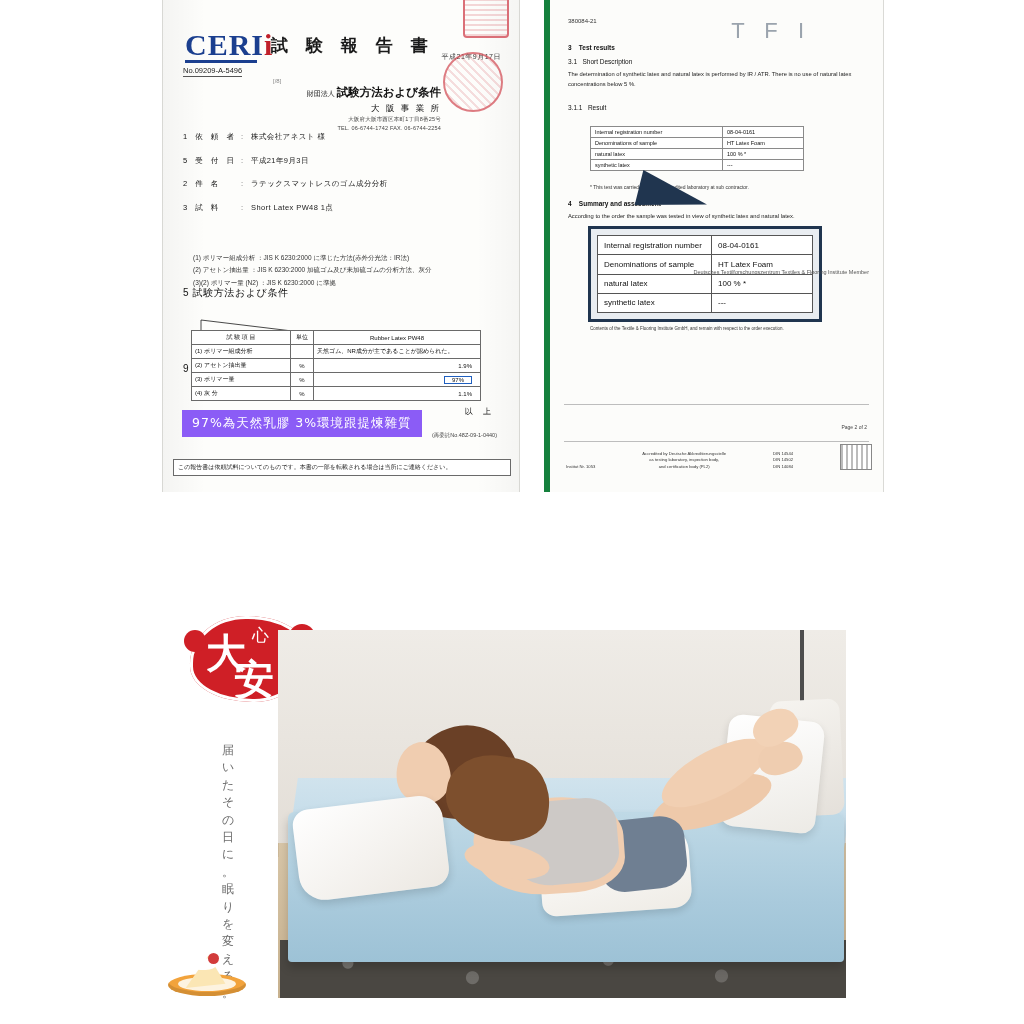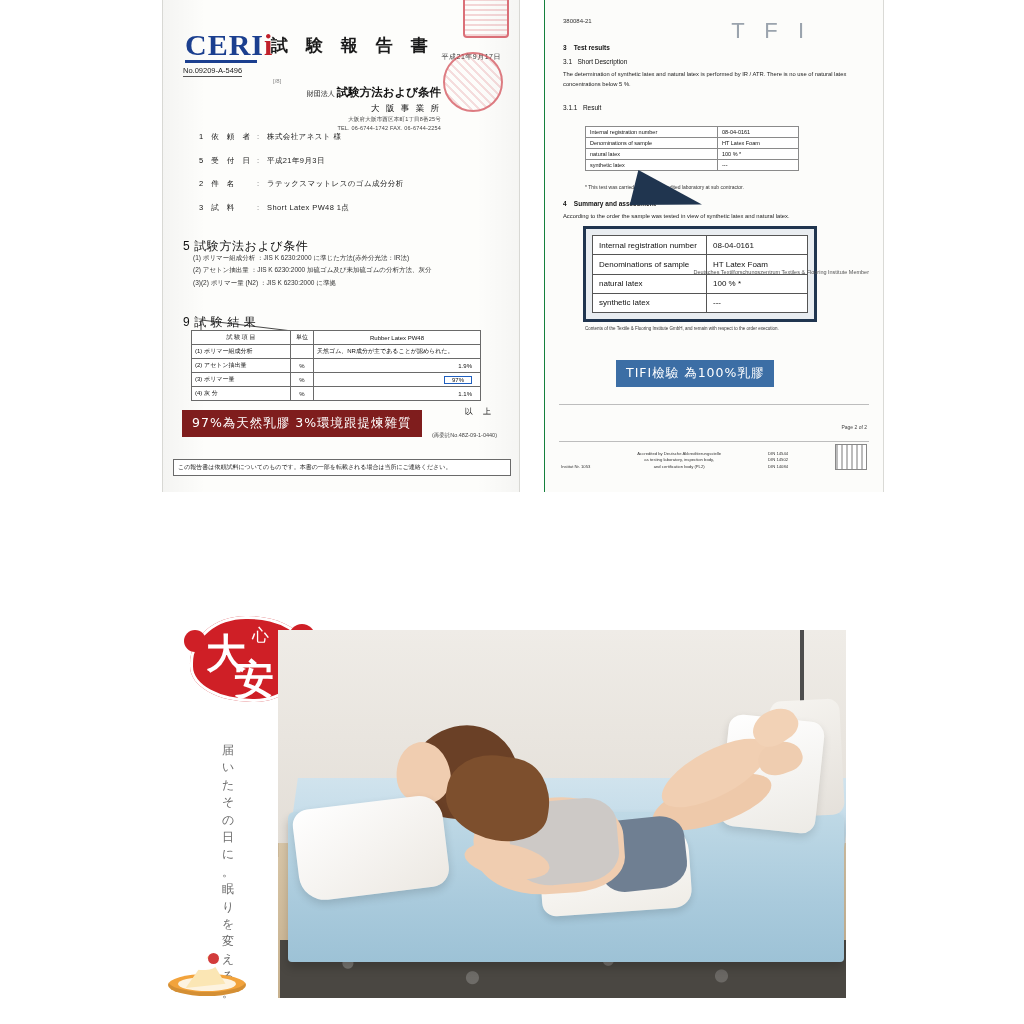--- a/index.html
+++ b/index.html
@@ -127,31 +127,32 @@
   }
 
   .field-rows {
     position: absolute;
     left: 20px; top: 132px;
     width: 320px;
     font-size: 7.5px;
     color: #161616;
     line-height: 1.4;
   }
-  .f-row { display: flex; margin-bottom: 13px; margin-left: 16px; }
+  .f-row { display: flex; margin-bottom: 13px; }
   .f-label { width: 58px; letter-spacing: 3px; color: #111; flex: none;}
   .f-colon { width: 10px; color:#666; flex:none;}
   .f-val { color: #222; letter-spacing: .4px; }
 
   .sec-title {
     position: absolute;
     left: 20px;
-    font-size: 12px;
+    font-size: 10px;
     color: #111;
     letter-spacing: .6px;
+    margin-top: 48px;
   }
   .sec-lines {
     position: absolute;
     left: 30px;
     font-size: 6.5px;
     color: #333;
     line-height: 1.9;
   }
 
   
@@ -205,36 +206,36 @@
   }
   .leader-line {
     position: absolute;
     left: 36px; top: 318px;
     width: 120px; height: 36px;
   }
 
   .caption-left {
     position: absolute;
     left: 182px; top: 410px;
-    background: #7f1d1d;
+    background: #8b5cf6;
     color: #ffffff;
     font-size: 12.5px;
     padding: 5px 10px;
     letter-spacing: 1px;
     white-space: nowrap;
     font-family: "DejaVu Sans", sans-serif;
   }
 
   
   .doc-right {
     position: absolute;
     left: 544px; top: 0px;
     width: 340px; height: 492px;
     background: #fcfcfa;
-    border-left: 1px solid #15803d;
+    border-left: 6px solid #15803d;
     border-right: 1px solid #dadad6;
     box-sizing: border-box;
     overflow: hidden;
   }
   .tfi-logo {
     position: absolute;
     right: 72px; top: 18px;
     font-size: 22px;
     letter-spacing: 7px;
     color: #9aa3ad;
@@ -803,21 +804,20 @@
       <div style="text-align:center;white-space:pre-line">Accredited by Deutsche Akkreditierungsstelle
 as testing laboratory, inspection body,
 and certification body (PL2)</div>
       <div style="white-space:pre-line">DIN 14544
 DIN 14502
 DIN 14084</div>
       <div class="accr-logo"></div>
     </div>
   </div>
 
-  <div class="caption-right">TIFI檢驗  為100%乳膠</div>
 </div>
 
 <div class="photo-band">
 
   <div class="badge">
     <div class="blob"></div>
     <div class="b1">大</div>
     <div class="s1">心</div>
     <div class="b2">安</div>
   </div>

